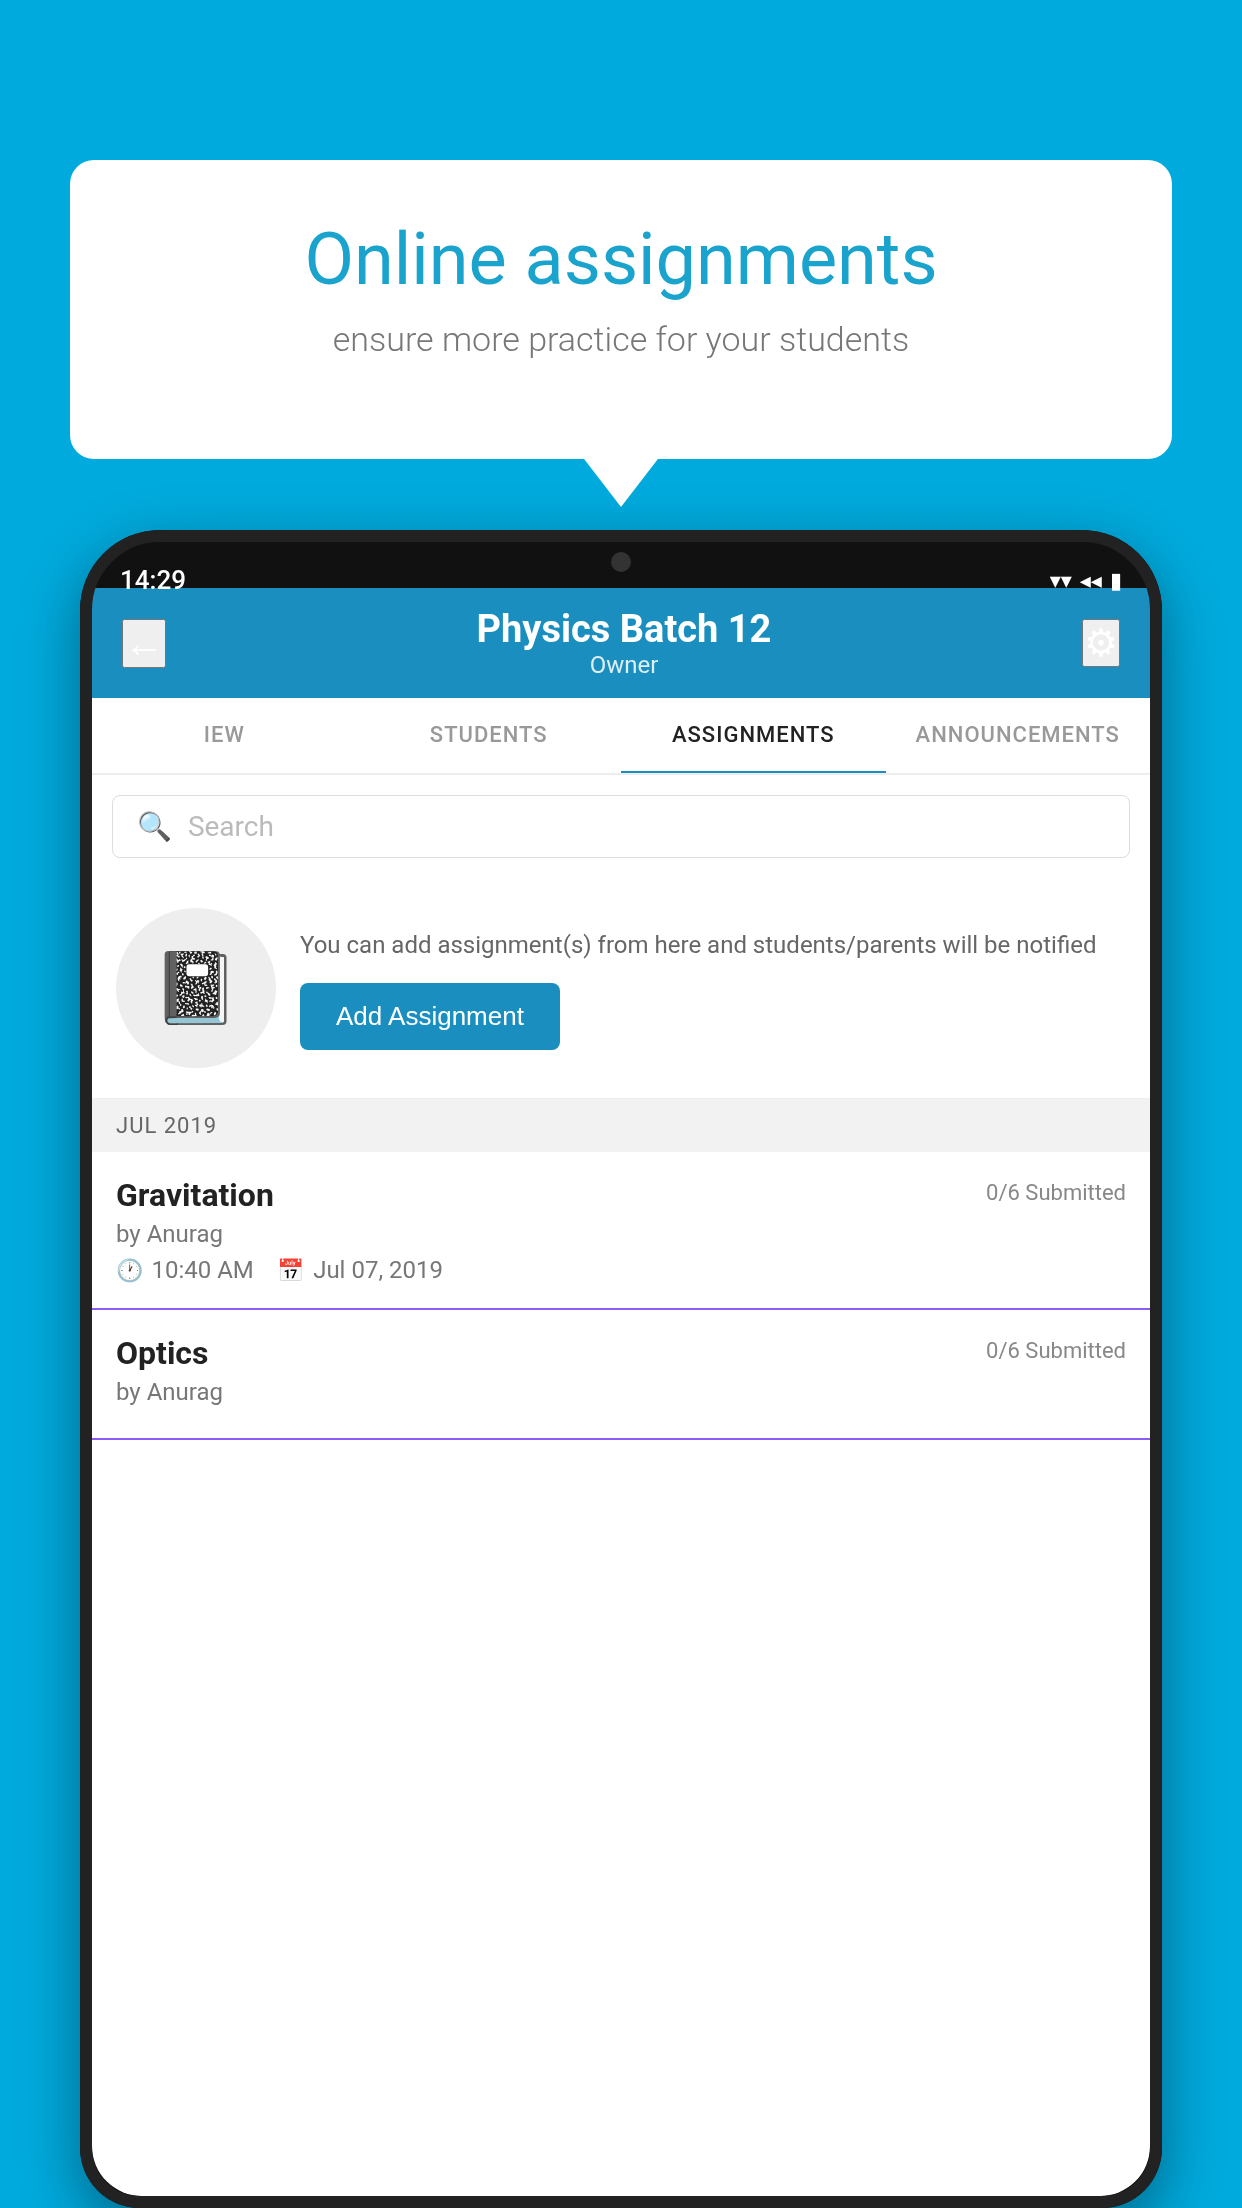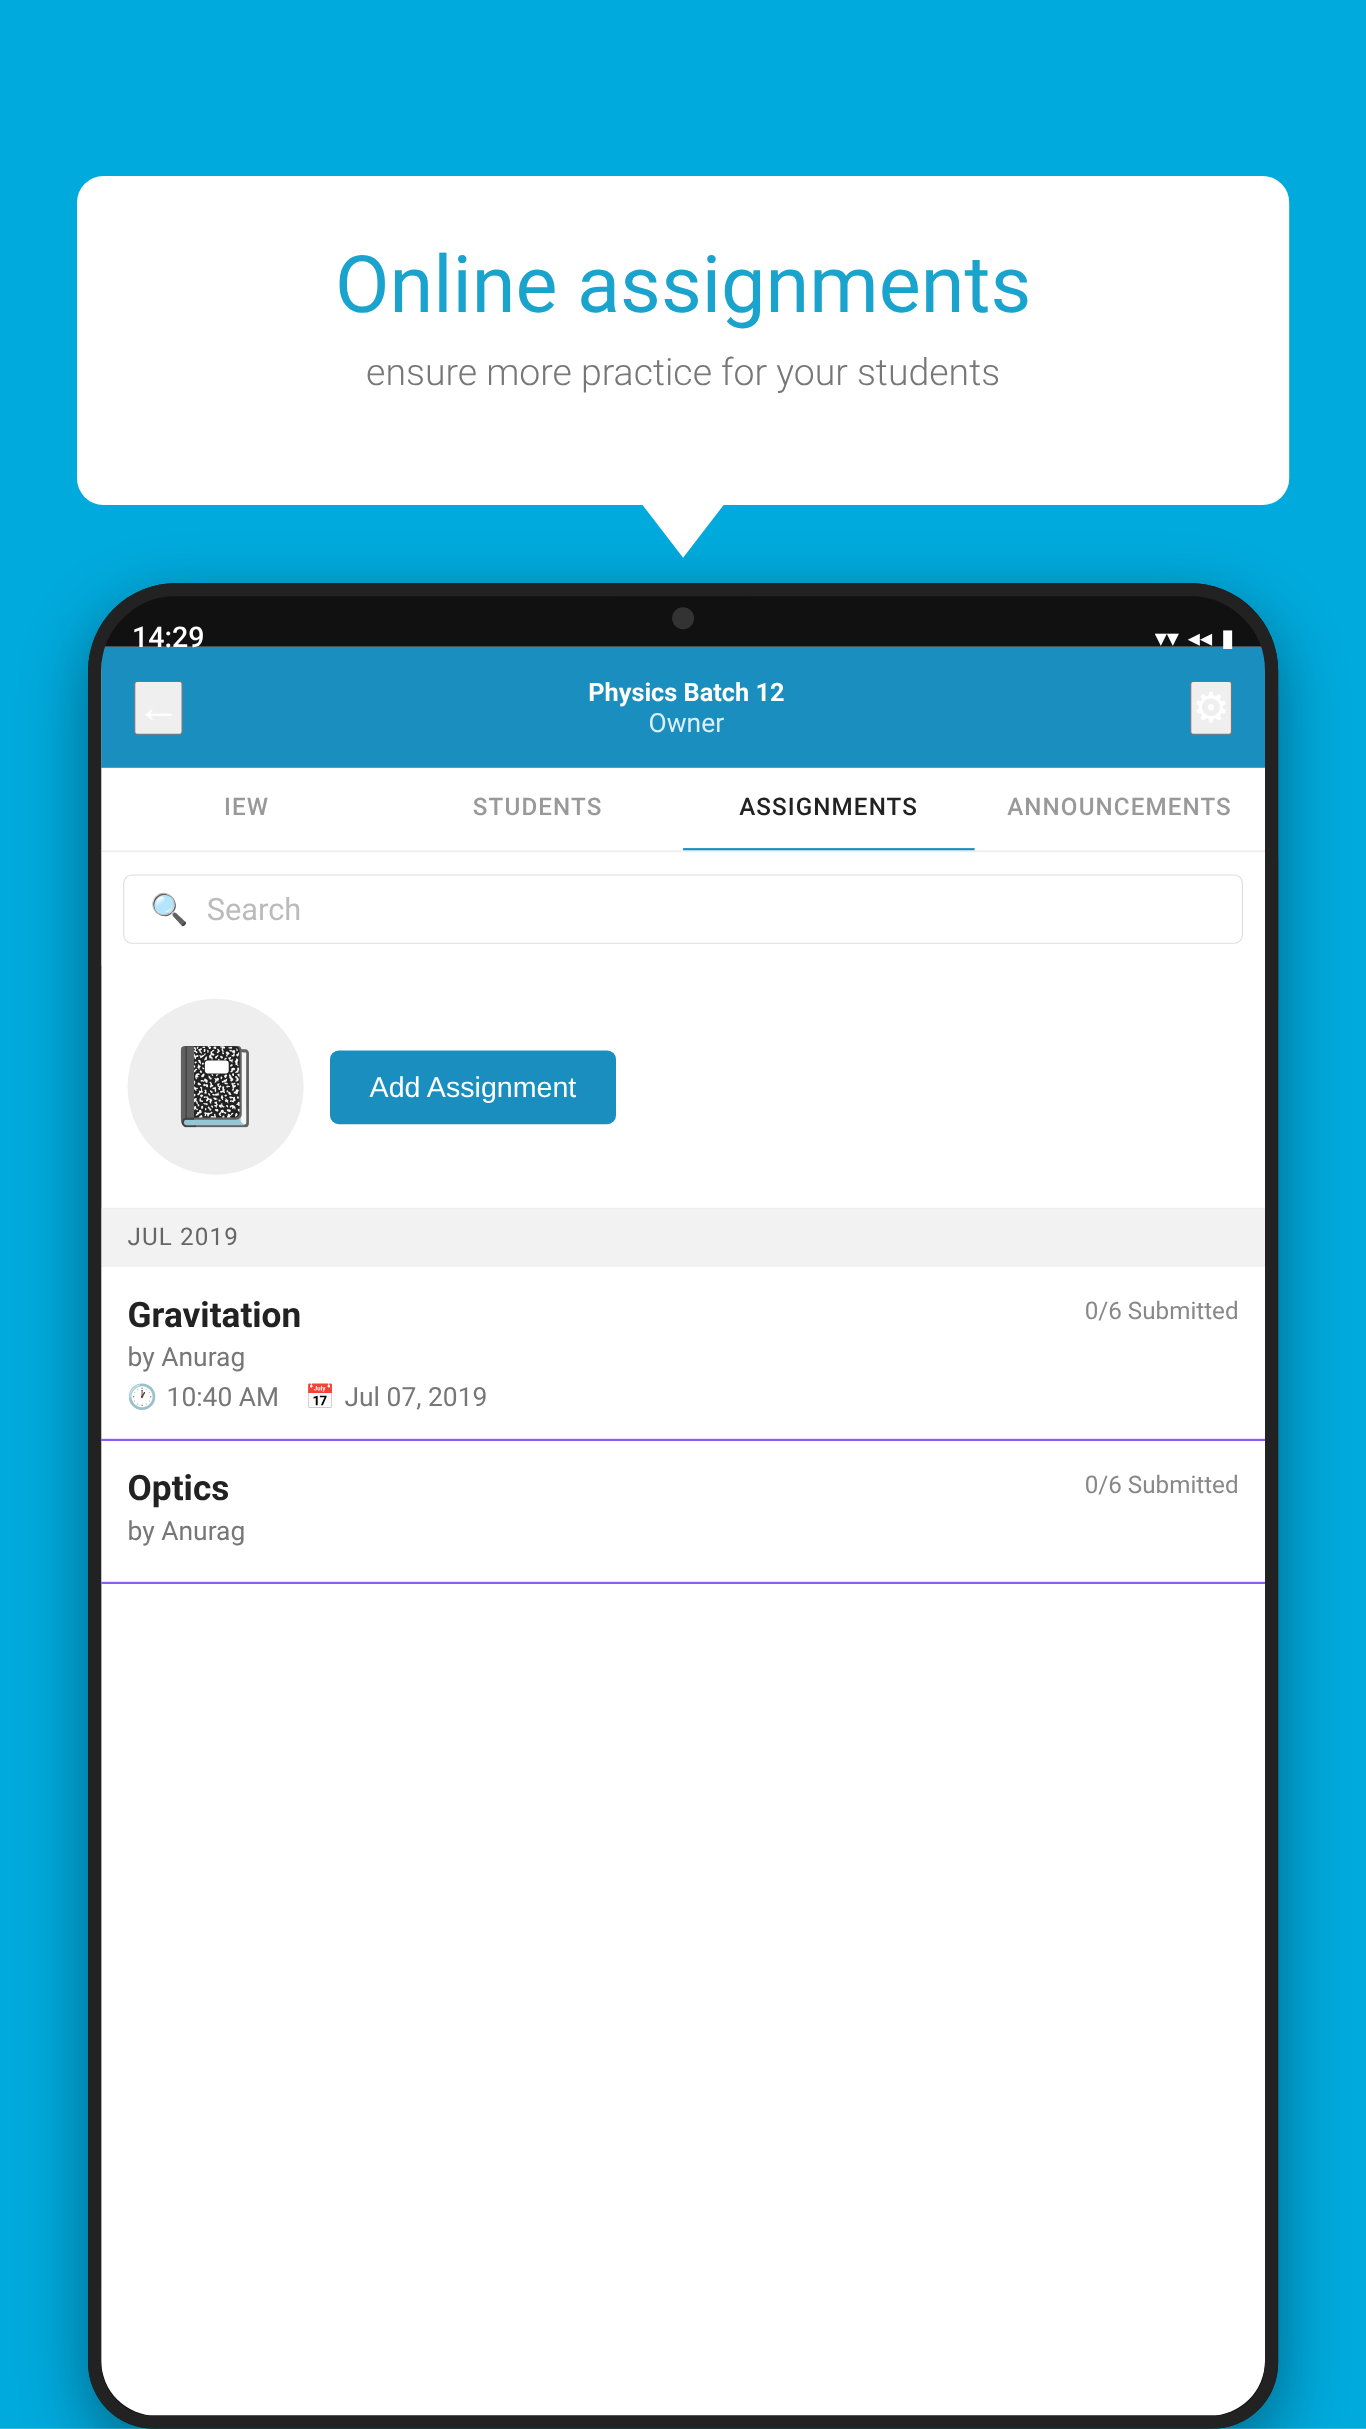--- a/index.html
+++ b/index.html
@@ -165,21 +165,21 @@
       font-weight: 300;
       cursor: pointer;
     }
 
     .toolbar-title-container {
       text-align: center;
     }
 
     .toolbar-title {
       color: white;
-      font-size: 23px;
+      font-size: 38px;
       font-weight: 700;
     }
 
     .toolbar-subtitle {
       color: rgba(255,255,255,0.85);
       font-size: 24px;
       font-weight: 400;
     }
 
     .toolbar-settings-btn {
@@ -429,20 +429,21 @@
         <span class="search-icon-el">🔍</span>
         <span class="search-text">Search</span>
       </div>
     </div>
 
     <div class="add-assignment-section">
       <div class="notebook-icon-circle">
         <span class="notebook-icon">📓</span>
       </div>
       <div class="add-assignment-right">
+        <div class="add-assignment-desc">You can add assignment(s) from here and students/parents will be notified</div>
         <button class="add-assignment-btn">Add Assignment</button>
       </div>
     </div>
 
     <div class="section-header">JUL 2019</div>
 
     <div class="assignment-item">
       <div class="assignment-item-header">
         <span class="assignment-name">Gravitation</span>
         <span class="assignment-submitted">0/6 Submitted</span>

